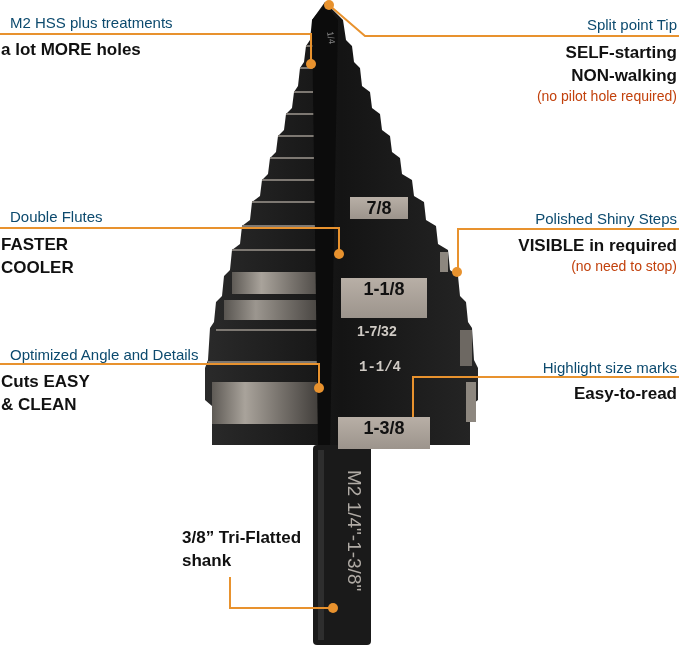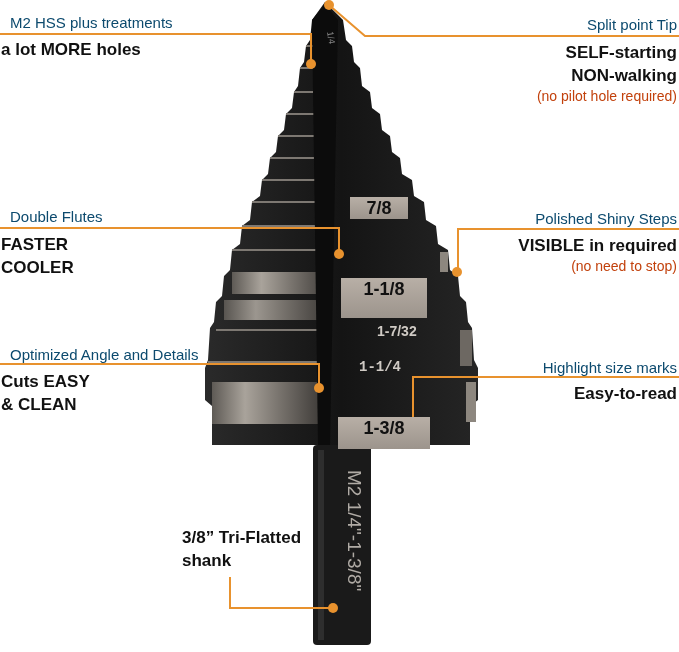--- a/index.html
+++ b/index.html
@@ -77,21 +77,21 @@
     <circle cx="339" cy="254" r="5"></circle>
     <circle cx="457" cy="272" r="5"></circle>
     <circle cx="319" cy="388" r="5"></circle>
     <circle cx="413" cy="429" r="5"></circle>
     <circle cx="333" cy="608" r="5"></circle>
   </g>
 </svg>
 
 <div class="mark" style="left:350px;top:197px;width:58px;height:22px;">7/8</div>
 <div class="mark" style="left:341px;top:278px;width:86px;height:40px;">1-1/8</div>
-<div class="marktxt" style="left:357px;top:323px;margin-left:20px;">1-7/32</div>
+<div class="marktxt" style="left:357px;top:323px;">1-7/32</div>
 <div class="marktxt" style="left:359px;top:359px;font-family:Liberation Mono, monospace;">1-1/4</div>
 <div class="mark" style="left:338px;top:417px;width:92px;height:32px;">1-3/8</div>
 
 <div class="abs sub" style="left:2px;top:14px;">M2 HSS plus treatments</div>
 <div class="abs big" style="left:1px;top:38px;">a lot MORE holes</div>
 
 <div class="abs sub r" style="right:2px;top:16px;">Split point Tip</div>
 <div class="abs big r" style="right:2px;top:41px;">SELF-starting</div>
 <div class="abs big r" style="right:2px;top:64px;">NON-walking</div>
 <div class="abs note r" style="right:2px;top:88px;">(no pilot hole required)</div>

